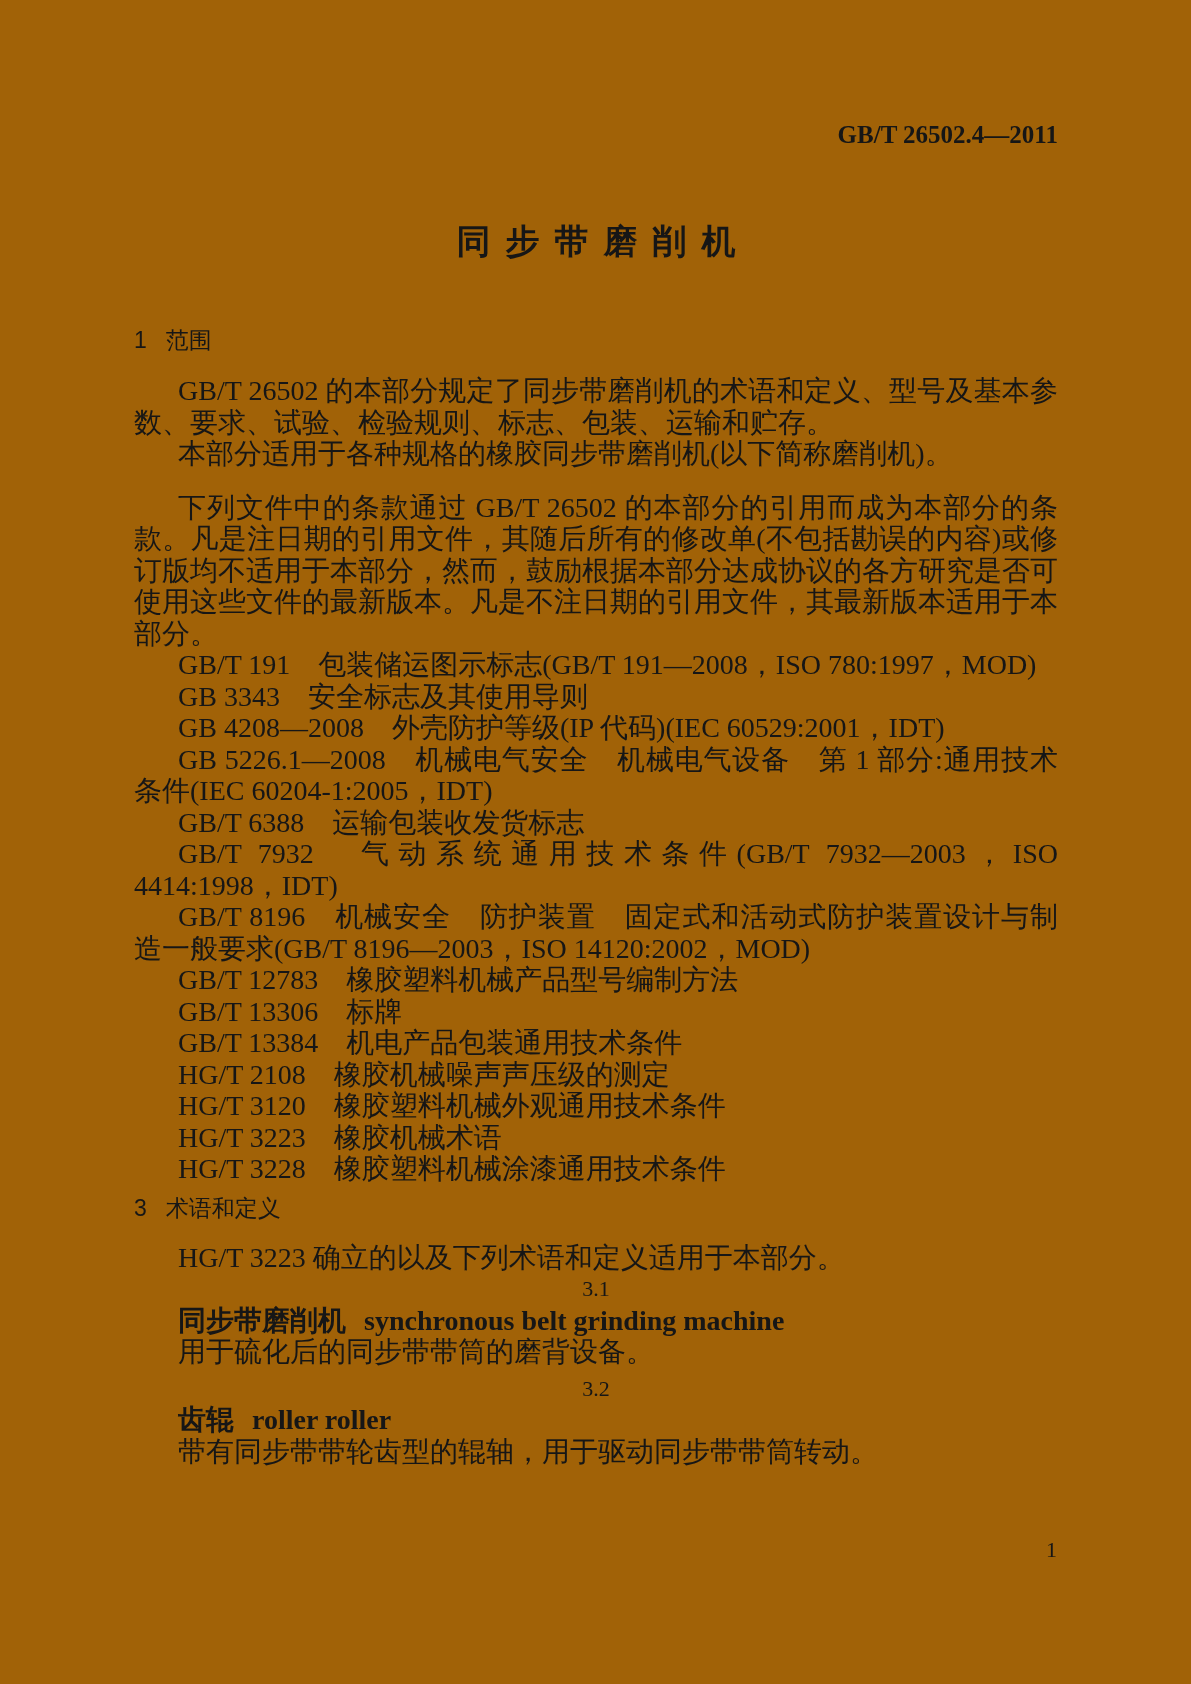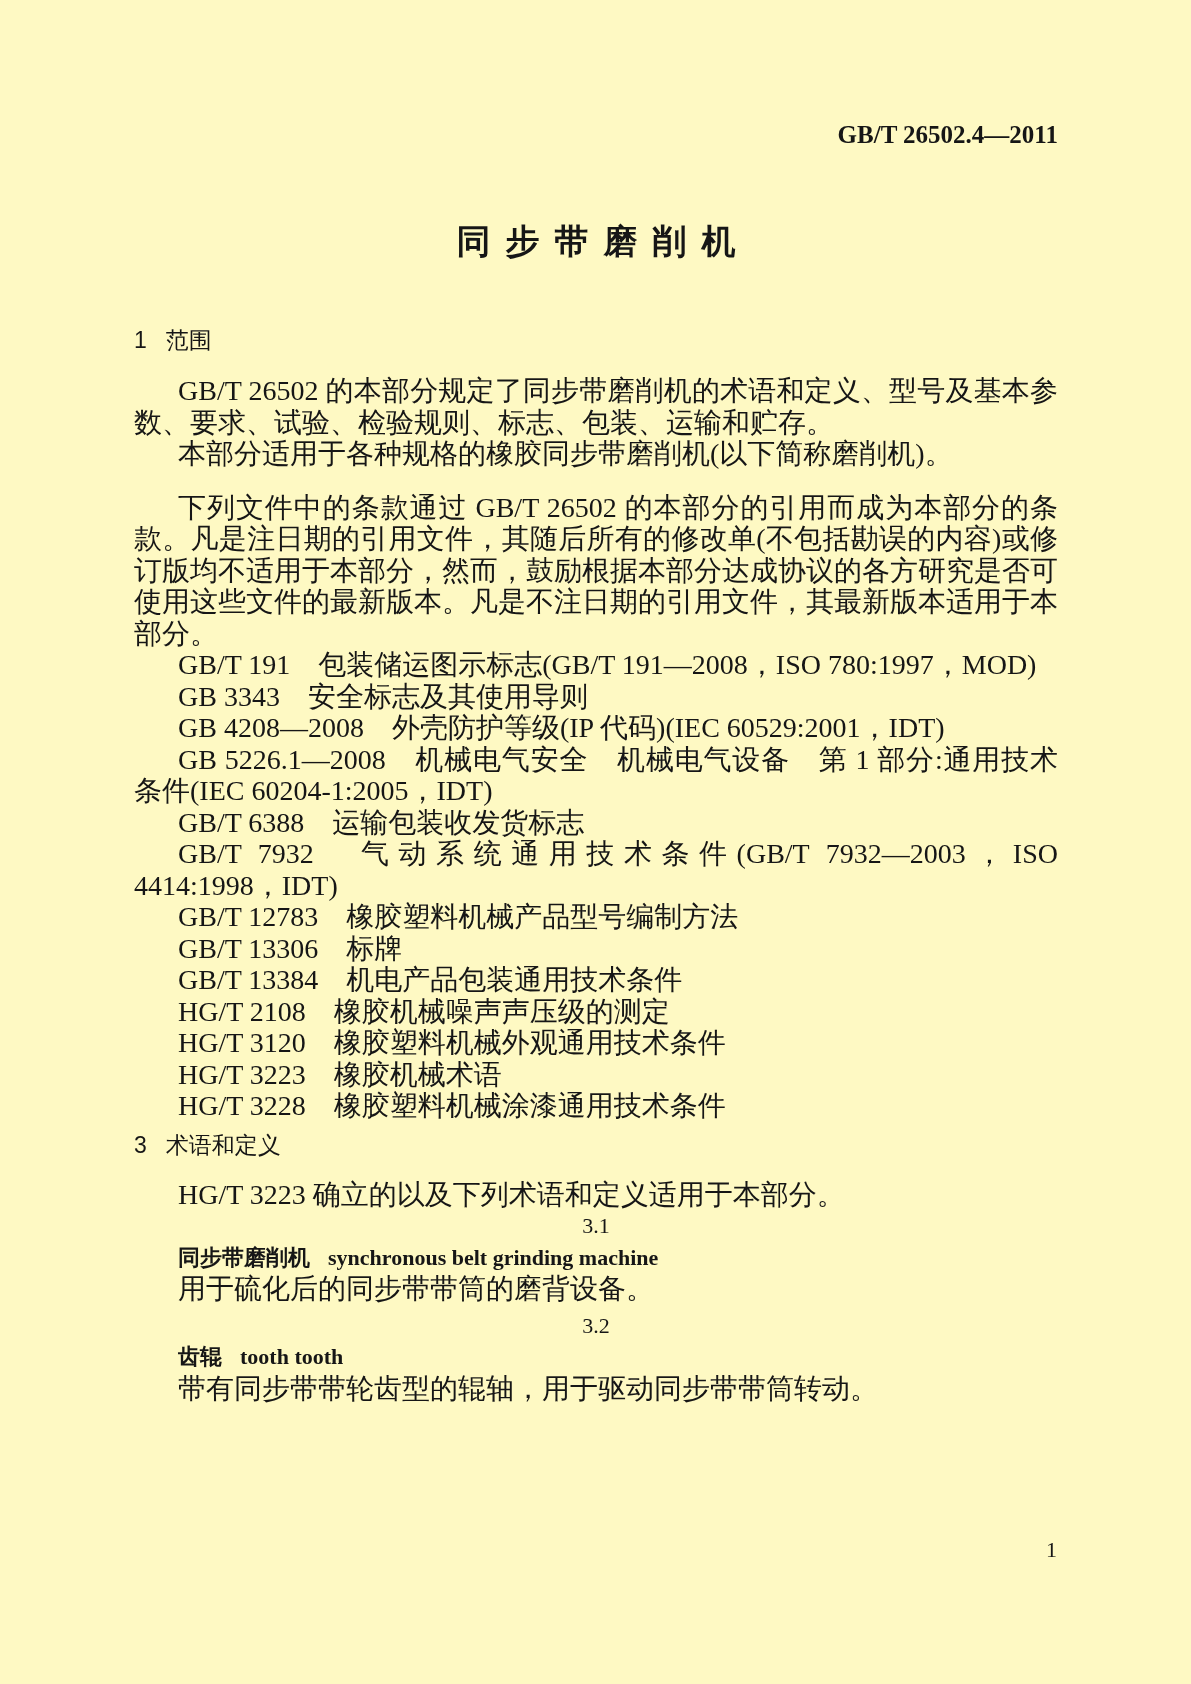--- a/index.html
+++ b/index.html
@@ -1,20 +1,20 @@
 <!DOCTYPE html>
 <html><head>
 <meta charset="utf-8">
 <style>
   html,body{margin:0;padding:0;background:#e8e8e8;}
   .page{
     position:relative;
     width:1191px;height:1684px;
     margin:0 auto;
-    background:#fef9c3;
+    background:#a16207;
     overflow:hidden;
     font-family:"Liberation Serif","DejaVu Serif",serif;
     color:#161616;
   }
   .content{padding:0 133px 0 134px;}
 
   .doc-code{
     margin-top:122px;
     text-align:right;
     font-weight:bold;
@@ -44,21 +44,21 @@
   .p-scope1{margin-top:23px;}
   .p-refs-intro{margin-top:22px;}
   .p-terms-intro{margin-top:22px;}
 
   .refs p{text-indent:44px;}
 
   .term-group{margin-top:0;}
   .term-group + .term-group{margin-top:5px;}
   .term-label{font-size:22px;line-height:31.5px;text-align:center;}
   .term-line{
-    font-size:22px;line-height:31.5px;
+    font-size:28px;line-height:31.5px;
     text-indent:44px;font-weight:bold;text-align:left;
   }
   .term-zh{font-family:"Liberation Sans","DejaVu Sans",sans-serif;}
   .term-en{font-family:"Liberation Serif","DejaVu Serif",serif;margin-left:18px;}
   .term-def{text-indent:44px;}
 
   .page-num{
     position:absolute;top:1538px;right:134px;
     font-size:22px;line-height:24px;
   }
@@ -81,20 +81,21 @@
 
     <p class="indent p-refs-intro">下列文件中的条款通过 GB/T 26502 的本部分的引用而成为本部分的条款。凡是注日期的引用文件，其随后所有的修改单(不包括勘误的内容)或修订版均不适用于本部分，然而，鼓励根据本部分达成协议的各方研究是否可使用这些文件的最新版本。凡是不注日期的引用文件，其最新版本适用于本部分。</p>
 
     <div class="refs">
       <p>GB/T 191　包装储运图示标志(GB/T 191—2008，ISO 780:1997，MOD)</p>
       <p>GB 3343　安全标志及其使用导则</p>
       <p>GB 4208—2008　外壳防护等级(IP 代码)(IEC 60529:2001，IDT)</p>
       <p>GB 5226.1—2008　机械电气安全　机械电气设备　第 1 部分:通用技术条件(IEC 60204-1:2005，IDT)</p>
       <p>GB/T 6388　运输包装收发货标志</p>
       <p>GB/T 7932　气动系统通用技术条件(GB/T 7932—2003，ISO 4414:1998，IDT)</p>
+      <p>GB/T 8196　机械安全　防护装置　固定式和活动式防护装置设计与制造一般要求(GB/T 8196—2003，ISO 14120:2002，MOD)</p>
       <p>GB/T 12783　橡胶塑料机械产品型号编制方法</p>
       <p>GB/T 13306　标牌</p>
       <p>GB/T 13384　机电产品包装通用技术条件</p>
       <p>HG/T 2108　橡胶机械噪声声压级的测定</p>
       <p>HG/T 3120　橡胶塑料机械外观通用技术条件</p>
       <p>HG/T 3223　橡胶机械术语</p>
       <p>HG/T 3228　橡胶塑料机械涂漆通用技术条件</p>
     </div>
 
     <div class="sec-h h-terms">
@@ -106,21 +107,21 @@
       <div class="term-label">3.1</div>
       <div class="term-line">
         <span class="term-zh">同步带磨削机</span><span class="term-en">synchronous belt grinding machine</span>
       </div>
       <p class="term-def">用于硫化后的同步带带筒的磨背设备。</p>
     </div>
 
     <div class="term-group">
       <div class="term-label">3.2</div>
       <div class="term-line">
-        <span class="term-zh">齿辊</span><span class="term-en">tooth tooth</span>
+        <span class="term-zh">齿辊</span><span class="term-en">roller roller</span>
       </div>
       <p class="term-def">带有同步带带轮齿型的辊轴，用于驱动同步带带筒转动。</p>
     </div>
 
 
   </div>
 
   <div class="page-num">1</div>
 </div>
 

